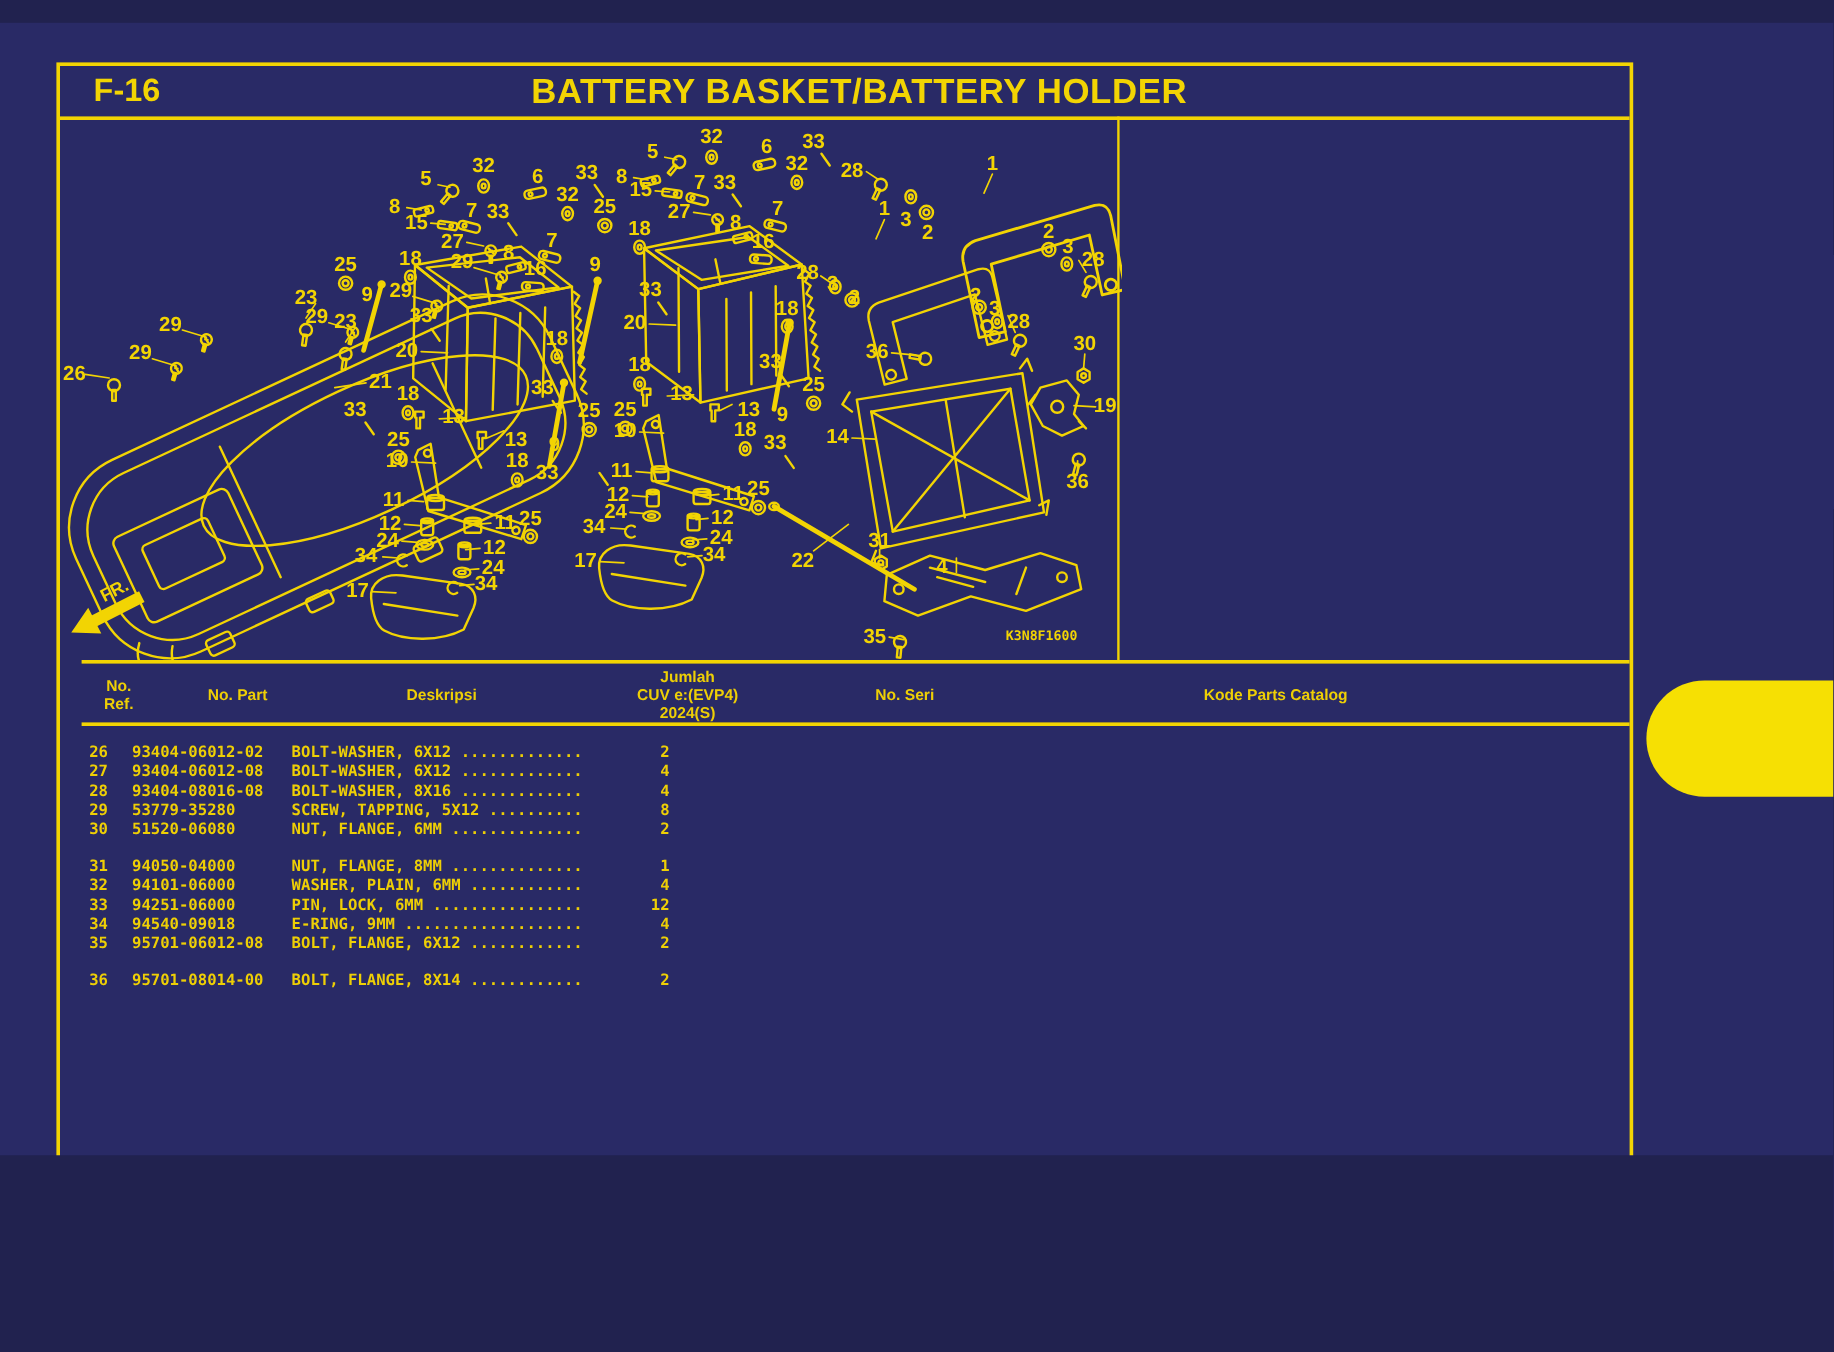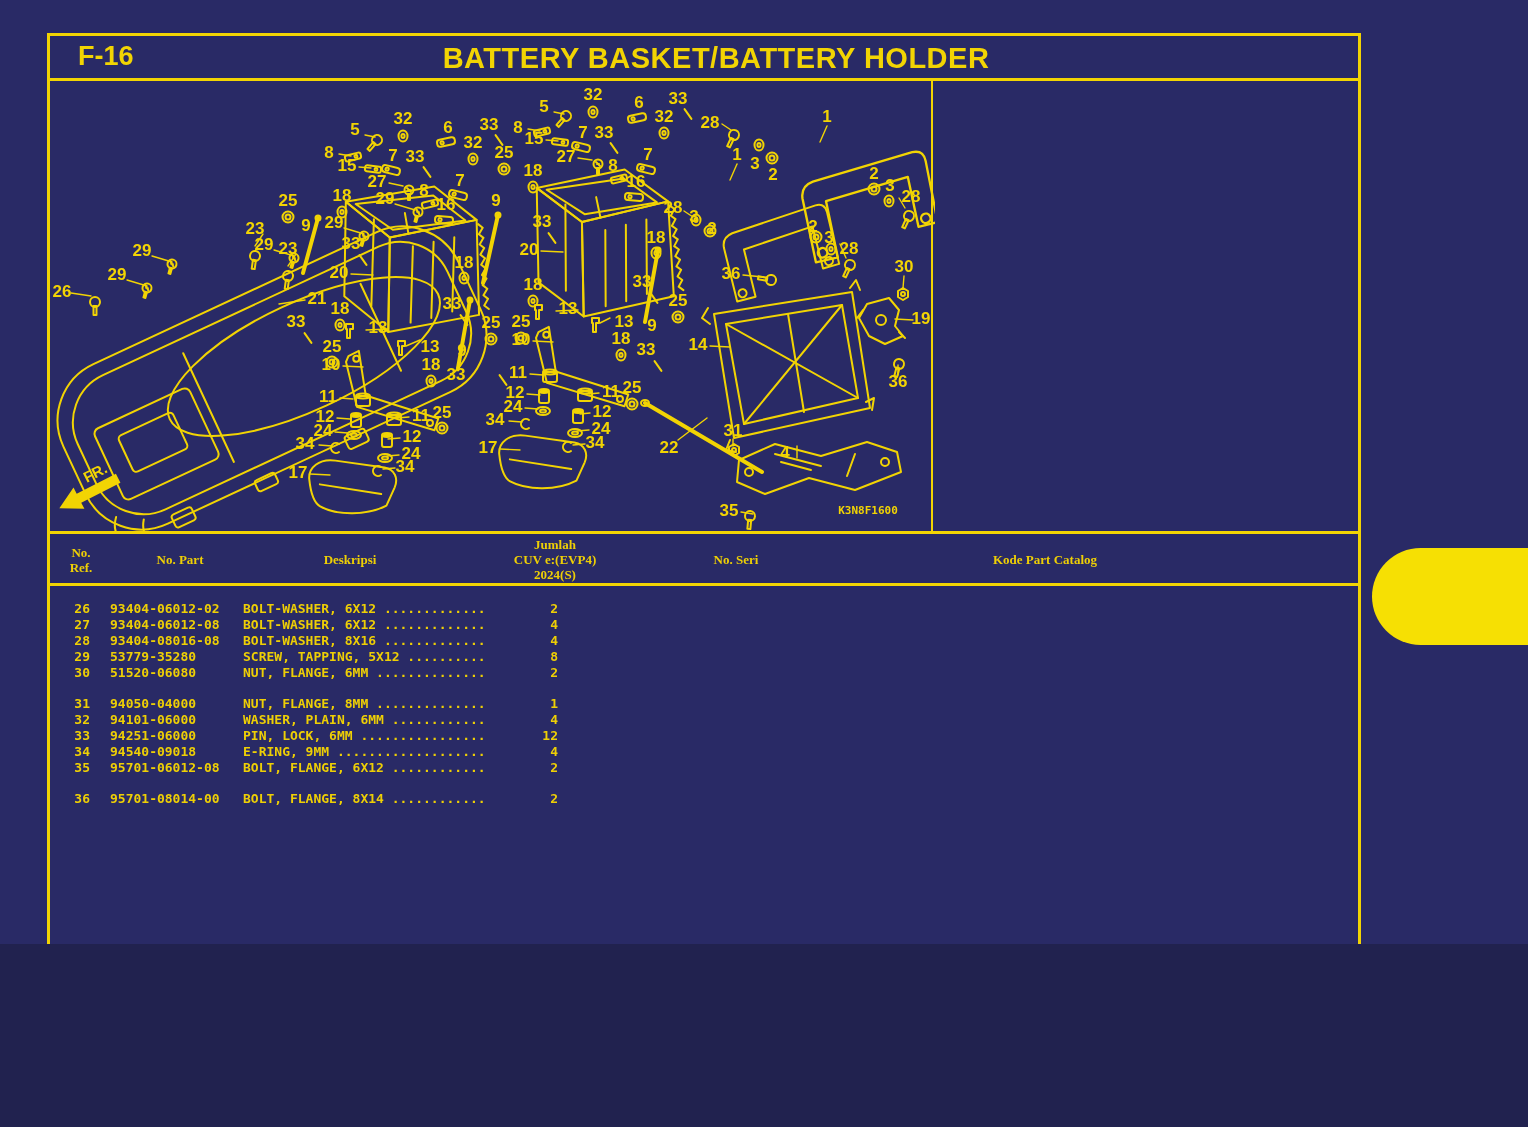--- a/index.html
+++ b/index.html
@@ -1,39 +1,39 @@
 <!DOCTYPE html>
 <html><head>
 <meta charset="utf-8">
 <style>
   html,body{margin:0;padding:0;background:#21224f;}
   .page{position:relative;width:1528px;height:944px;background:#292a66;overflow:hidden;
-        font-family:"Liberation Sans",sans-serif;}
+        font-family:"Liberation Sans",sans-serif;margin-top:19px;}
   .frame{position:absolute;left:47px;top:33px;width:1314px;height:1039px;
          border:3px solid #f2d403;box-sizing:border-box;}
   .titlebar{position:absolute;left:0;top:0;right:0;height:45px;border-bottom:3px solid #f2d403;
             box-sizing:border-box;}
   .f16{position:absolute;left:28px;top:5px;font-size:27px;font-weight:bold;color:#f2d403;}
   .title{position:absolute;left:0;right:0;top:6px;text-align:center;font-size:29px;
          font-weight:bold;color:#f2d403;letter-spacing:.5px;padding-left:24px;}
   .dsvg{position:absolute;left:47px;top:78px;}
   .dsvg path,.dsvg rect,.dsvg ellipse,.dsvg circle,.dsvg line,.dsvg polyline{
        stroke:#f2d403;fill:none;stroke-width:2;stroke-linejoin:round;stroke-linecap:round;}
   .dsvg .lbl{fill:#f2d403;stroke:none;font:bold 17px "Liberation Sans",sans-serif;
        text-anchor:middle;dominant-baseline:middle;}
   .dsvg .kcode{fill:#f2d403;stroke:none;font:bold 11px "DejaVu Sans Mono",monospace;
        text-anchor:middle;dominant-baseline:middle;}
   .dsvg .frt{fill:#f2d403;stroke:none;font:bold 15px "Liberation Sans",sans-serif;
        text-anchor:middle;}
   .dsvg .ldr{stroke-width:1.4;}
   .dsvg .fill{fill:#f2d403;stroke:none;}
   .dsvg .rod{stroke-width:4;}
-  .thead{position:absolute;left:0;right:0;top:495px;height:55px;box-sizing:border-box;
+  .thead{position:absolute;left:18px;right:0;top:495px;height:55px;box-sizing:border-box;
          border-top:3px solid #f2d403;border-bottom:3px solid #f2d403;
-         font-family:Liberation Serif, serif;font-weight:bold;font-size:13px;
+         font-family:Liberation Sans, sans-serif;font-weight:bold;font-size:13px;
          color:#eecf05;line-height:15px;}
   .hcol{position:absolute;transform:translateX(-50%);text-align:center;white-space:pre-line;}
   .tbody{position:absolute;left:0;right:0;top:565px;
          font-family:"DejaVu Sans Mono",monospace;font-weight:bold;font-size:13px;
          color:#eecf05;}
   .tgroup{margin-bottom:15px;}
   .trow{position:relative;height:16px;white-space:pre;}
   .c-ref{position:absolute;left:14px;width:26px;text-align:right;}
   .c-part{position:absolute;left:60px;}
   .c-desc{position:absolute;left:193px;}
@@ -56,21 +56,21 @@
 
     <div class="thead">
       <span class="hcol" style="left:31px;top:11px;">No.
 Ref.</span>
       <span class="hcol" style="left:130px;top:18px;">No. Part</span>
       <span class="hcol" style="left:300px;top:18px;">Deskripsi</span>
       <span class="hcol" style="left:505px;top:3px;">Jumlah
 CUV e:(EVP4)
 2024(S)</span>
       <span class="hcol" style="left:686px;top:18px;">No. Seri</span>
-      <span class="hcol" style="left:995px;top:18px;">Kode Part Catalog</span>
+      <span class="hcol" style="left:995px;top:18px;">Kode Parts Catalog</span>
     </div>
 
     <div class="tbody" id="tbody">
         <div class="tgroup">
           <div class="trow"><span class="c-ref">26</span><span class="c-part">93404-06012-02</span><span class="c-desc">BOLT-WASHER, 6X12 .............</span><span class="c-qty">2</span></div>
           <div class="trow"><span class="c-ref">27</span><span class="c-part">93404-06012-08</span><span class="c-desc">BOLT-WASHER, 6X12 .............</span><span class="c-qty">4</span></div>
           <div class="trow"><span class="c-ref">28</span><span class="c-part">93404-08016-08</span><span class="c-desc">BOLT-WASHER, 8X16 .............</span><span class="c-qty">4</span></div>
           <div class="trow"><span class="c-ref">29</span><span class="c-part">53779-35280</span><span class="c-desc">SCREW, TAPPING, 5X12 ..........</span><span class="c-qty">8</span></div>
           <div class="trow"><span class="c-ref">30</span><span class="c-part">51520-06080</span><span class="c-desc">NUT, FLANGE, 6MM ..............</span><span class="c-qty">2</span></div>
         </div>

